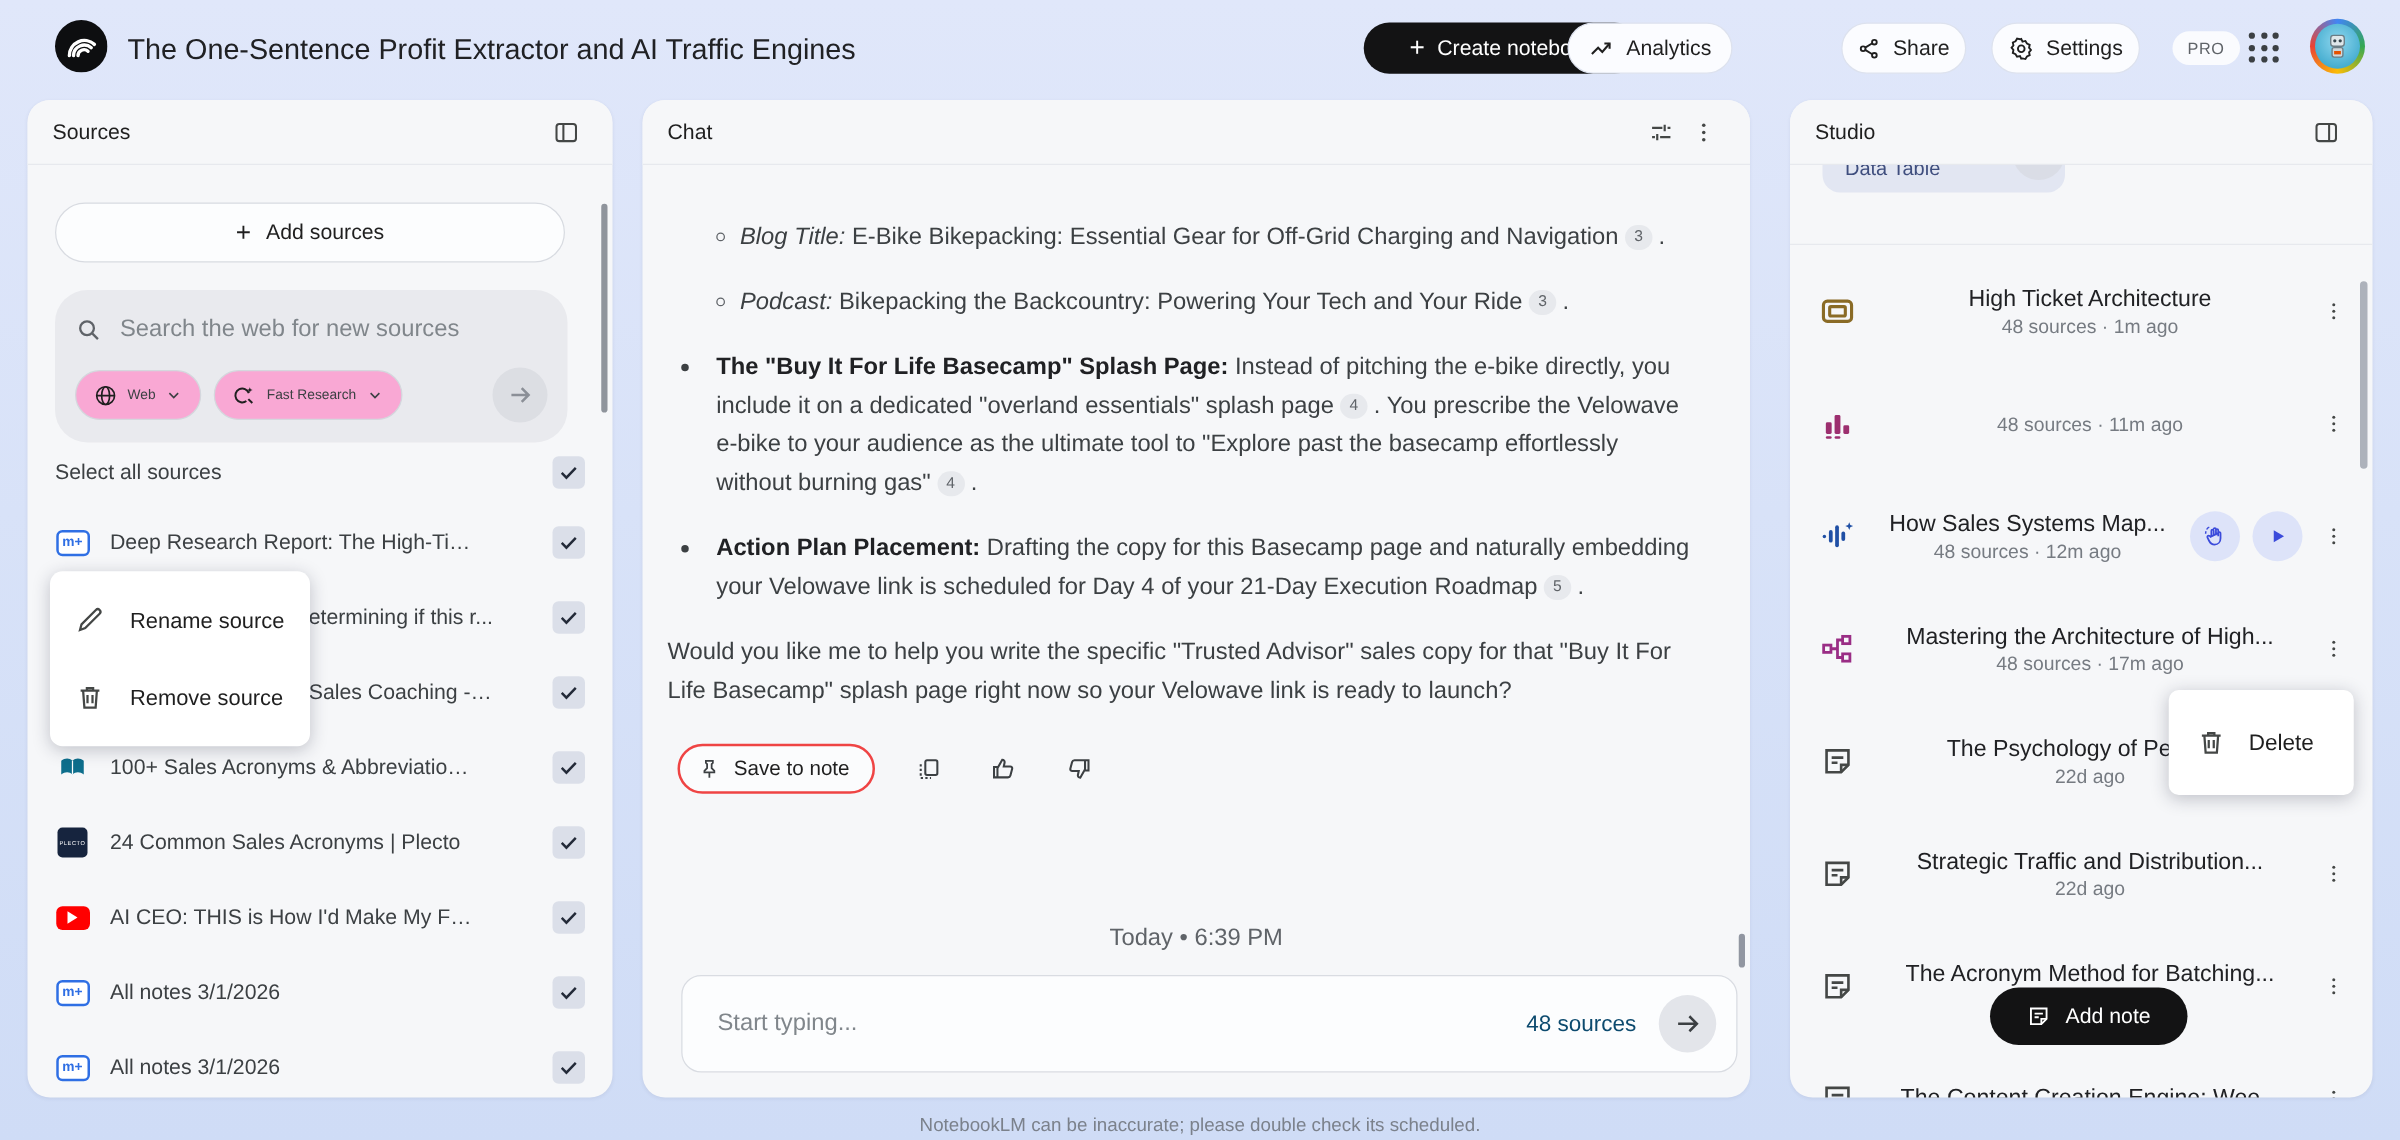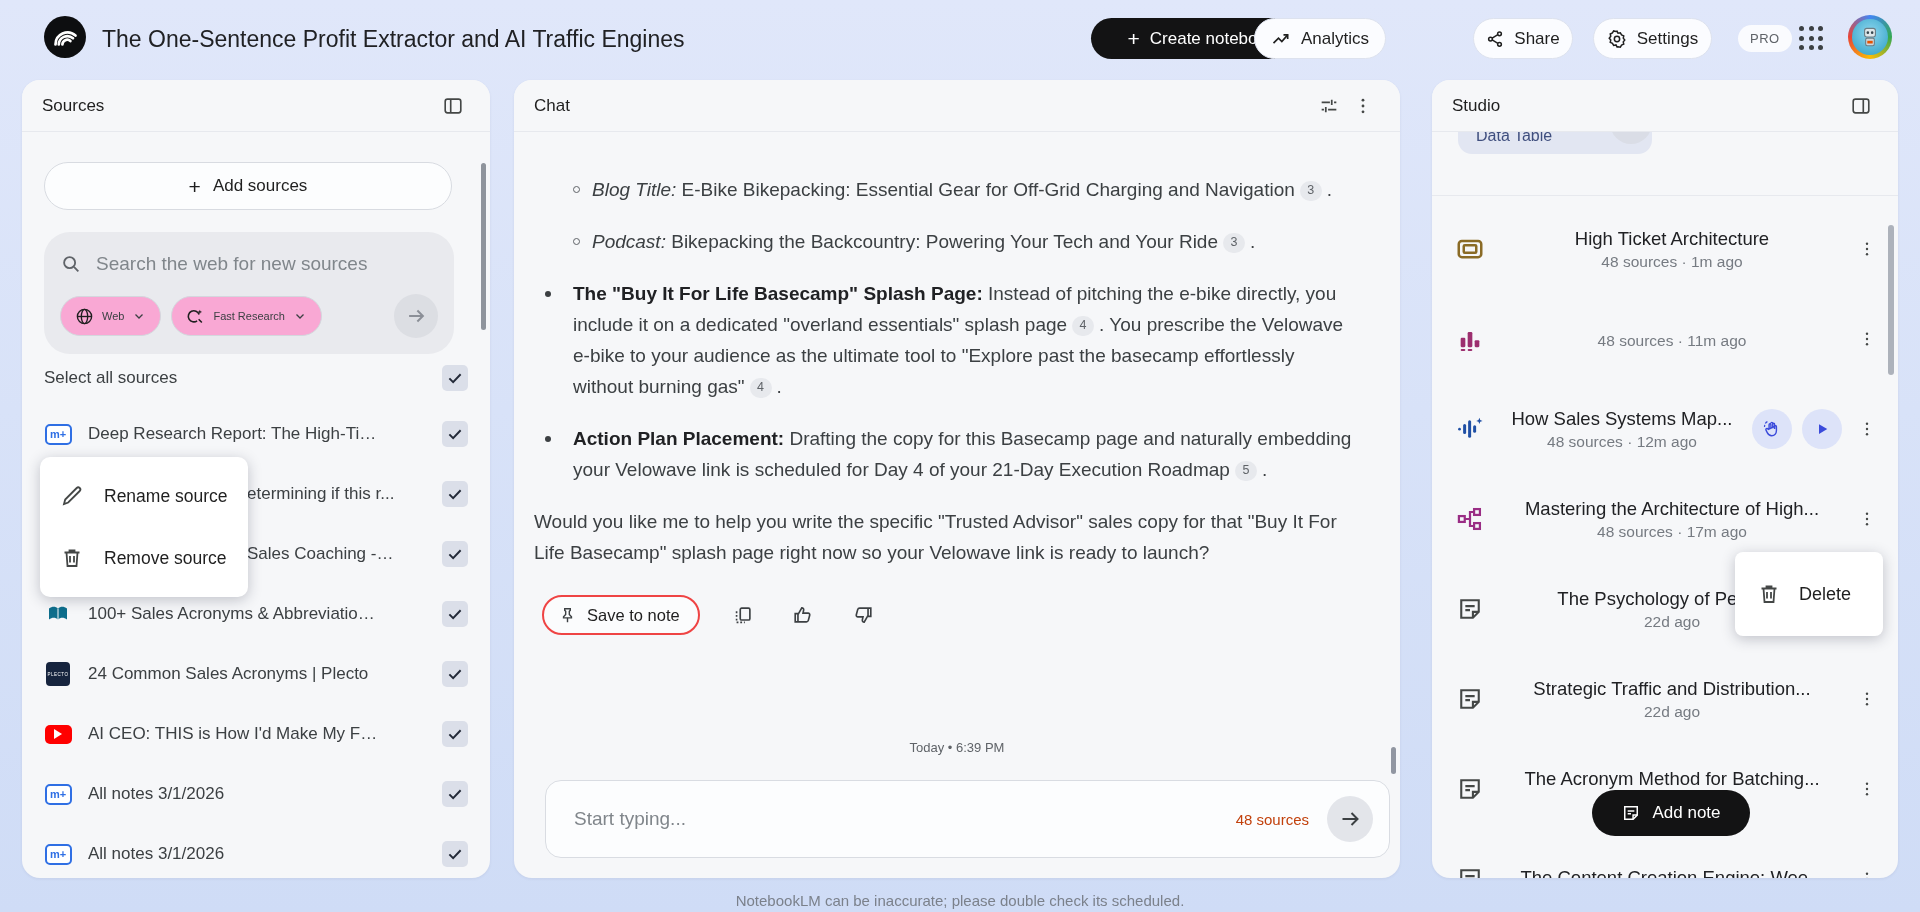--- a/index.html
+++ b/index.html
@@ -70,25 +70,25 @@
   .sub .stext { width:750px; }
   .blt { display:flex; margin-bottom:21px; }
   .blt .dot { flex:none; width:6px; height:6px; background:#3c4043; border-radius:50%; margin:13px 22px 0 11px; }
   .blt .btext { width:786px; }
   .lead-b { font-weight:bold; color:#202124; }
   .lead-i { font-style:italic; }
   .cite { display:inline-flex; align-items:center; justify-content:center; min-width:22px; height:20px; padding:0 4px; border-radius:10px; background:#e7e9ed; color:#5f6368; font-size:12.5px; margin:0 5px; vertical-align:2px; cursor:pointer; }
   .closing { width:810px; margin-bottom:27px; }
   .actionrow { display:flex; align-items:center; gap:26px; margin-left:8px; }
   .savenote { height:40px; border:2px solid #ef4444; border-radius:20px; background:#fbfcfd; display:flex; align-items:center; gap:10px; padding:0 18px 0 14px; font-size:16.5px; color:#1f1f1f; cursor:pointer; }
-  .chatmeta { position:absolute; top:660px; left:0; right:0; text-align:center; font-size:13px; color:#5f6368; }
+  .chatmeta { position:absolute; top:660px; left:0; right:0; text-align:center; font-size:19px; color:#5f6368; }
   .inputbox { position:absolute; left:31px; top:700px; width:845px; height:78px; background:#fcfdfe; border:1px solid #d9dce2; border-radius:16px; display:flex; align-items:center; padding:0 16px 0 28px; }
   .inputbox input { flex:1; border:none; outline:none; background:transparent; font-size:19px; color:#3c4043; font-family:"Liberation Sans",sans-serif; }
   .inputbox input::placeholder { color:#80868b; }
-  .srccount { font-size:15px; color:#c2410c; margin-right:18px; white-space:nowrap;text-align:center; }
+  .srccount { font-size:18px; color:#0c4a6e; margin-right:18px; white-space:nowrap;text-align:center; }
   .sendbtn { width:46px; height:46px; border-radius:50%; background:#e3e5ea; display:flex; align-items:center; justify-content:center; cursor:pointer; flex:none; }
   .chatscroll { position:absolute; right:4px; top:667px; width:5px; height:27px; border-radius:3px; background:#9196a1; }
 
   
   .chiprow { position:absolute; left:26px; top:30px; z-index:1; }
   .chip { width:194px; height:44px; background:#e2e6f2; border-radius:14px; display:flex; align-items:flex-end; padding:0 0 9px 18px; font-size:16px; color:#3f4e7e; cursor:pointer; }
   .chipedit { position:absolute; left:152px; top:-8px; width:42px; height:42px; border-radius:50%; background:#dadde6; display:flex; align-items:center; justify-content:center; cursor:pointer; }
   .studivider { position:absolute; left:0; right:0; top:115px; height:1px; background:#e7e9ee; }
   .stulist { position:absolute; top:116px; left:0; right:0; bottom:0; padding:8px 12px 0 14px; }
   .strow { height:90px; display:flex; align-items:center; padding:0 2px 0 8px; cursor:pointer; }

